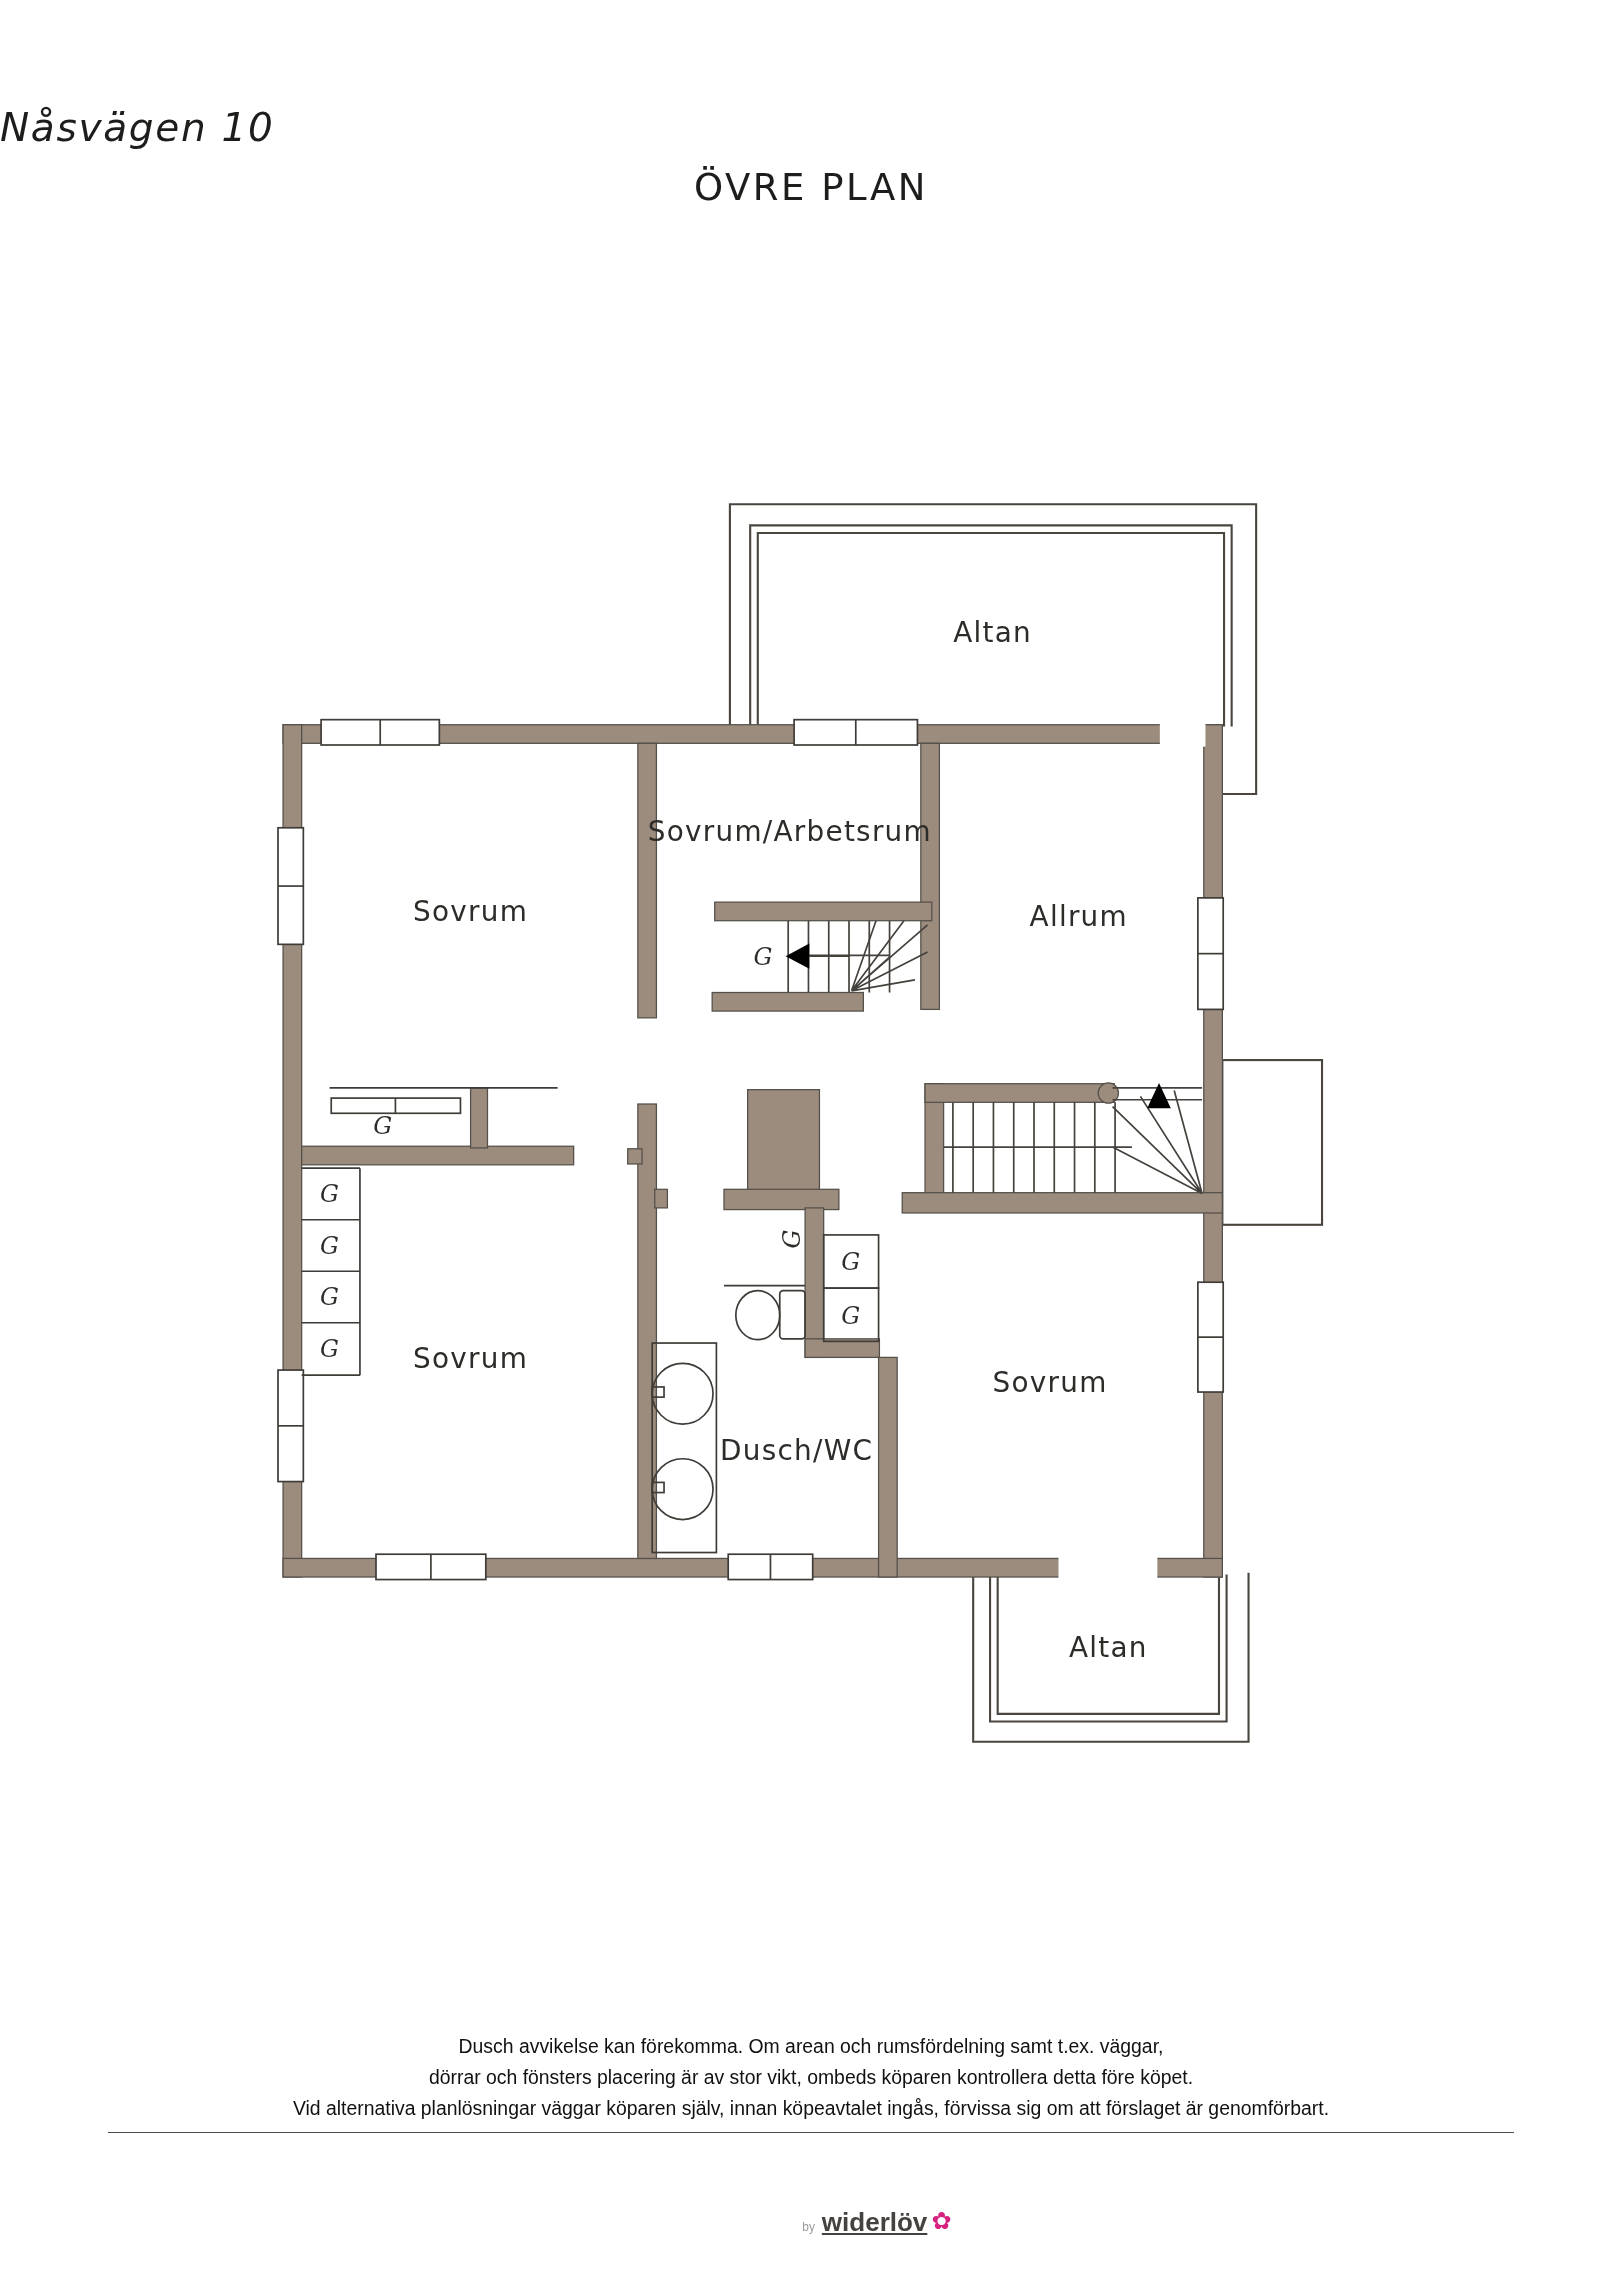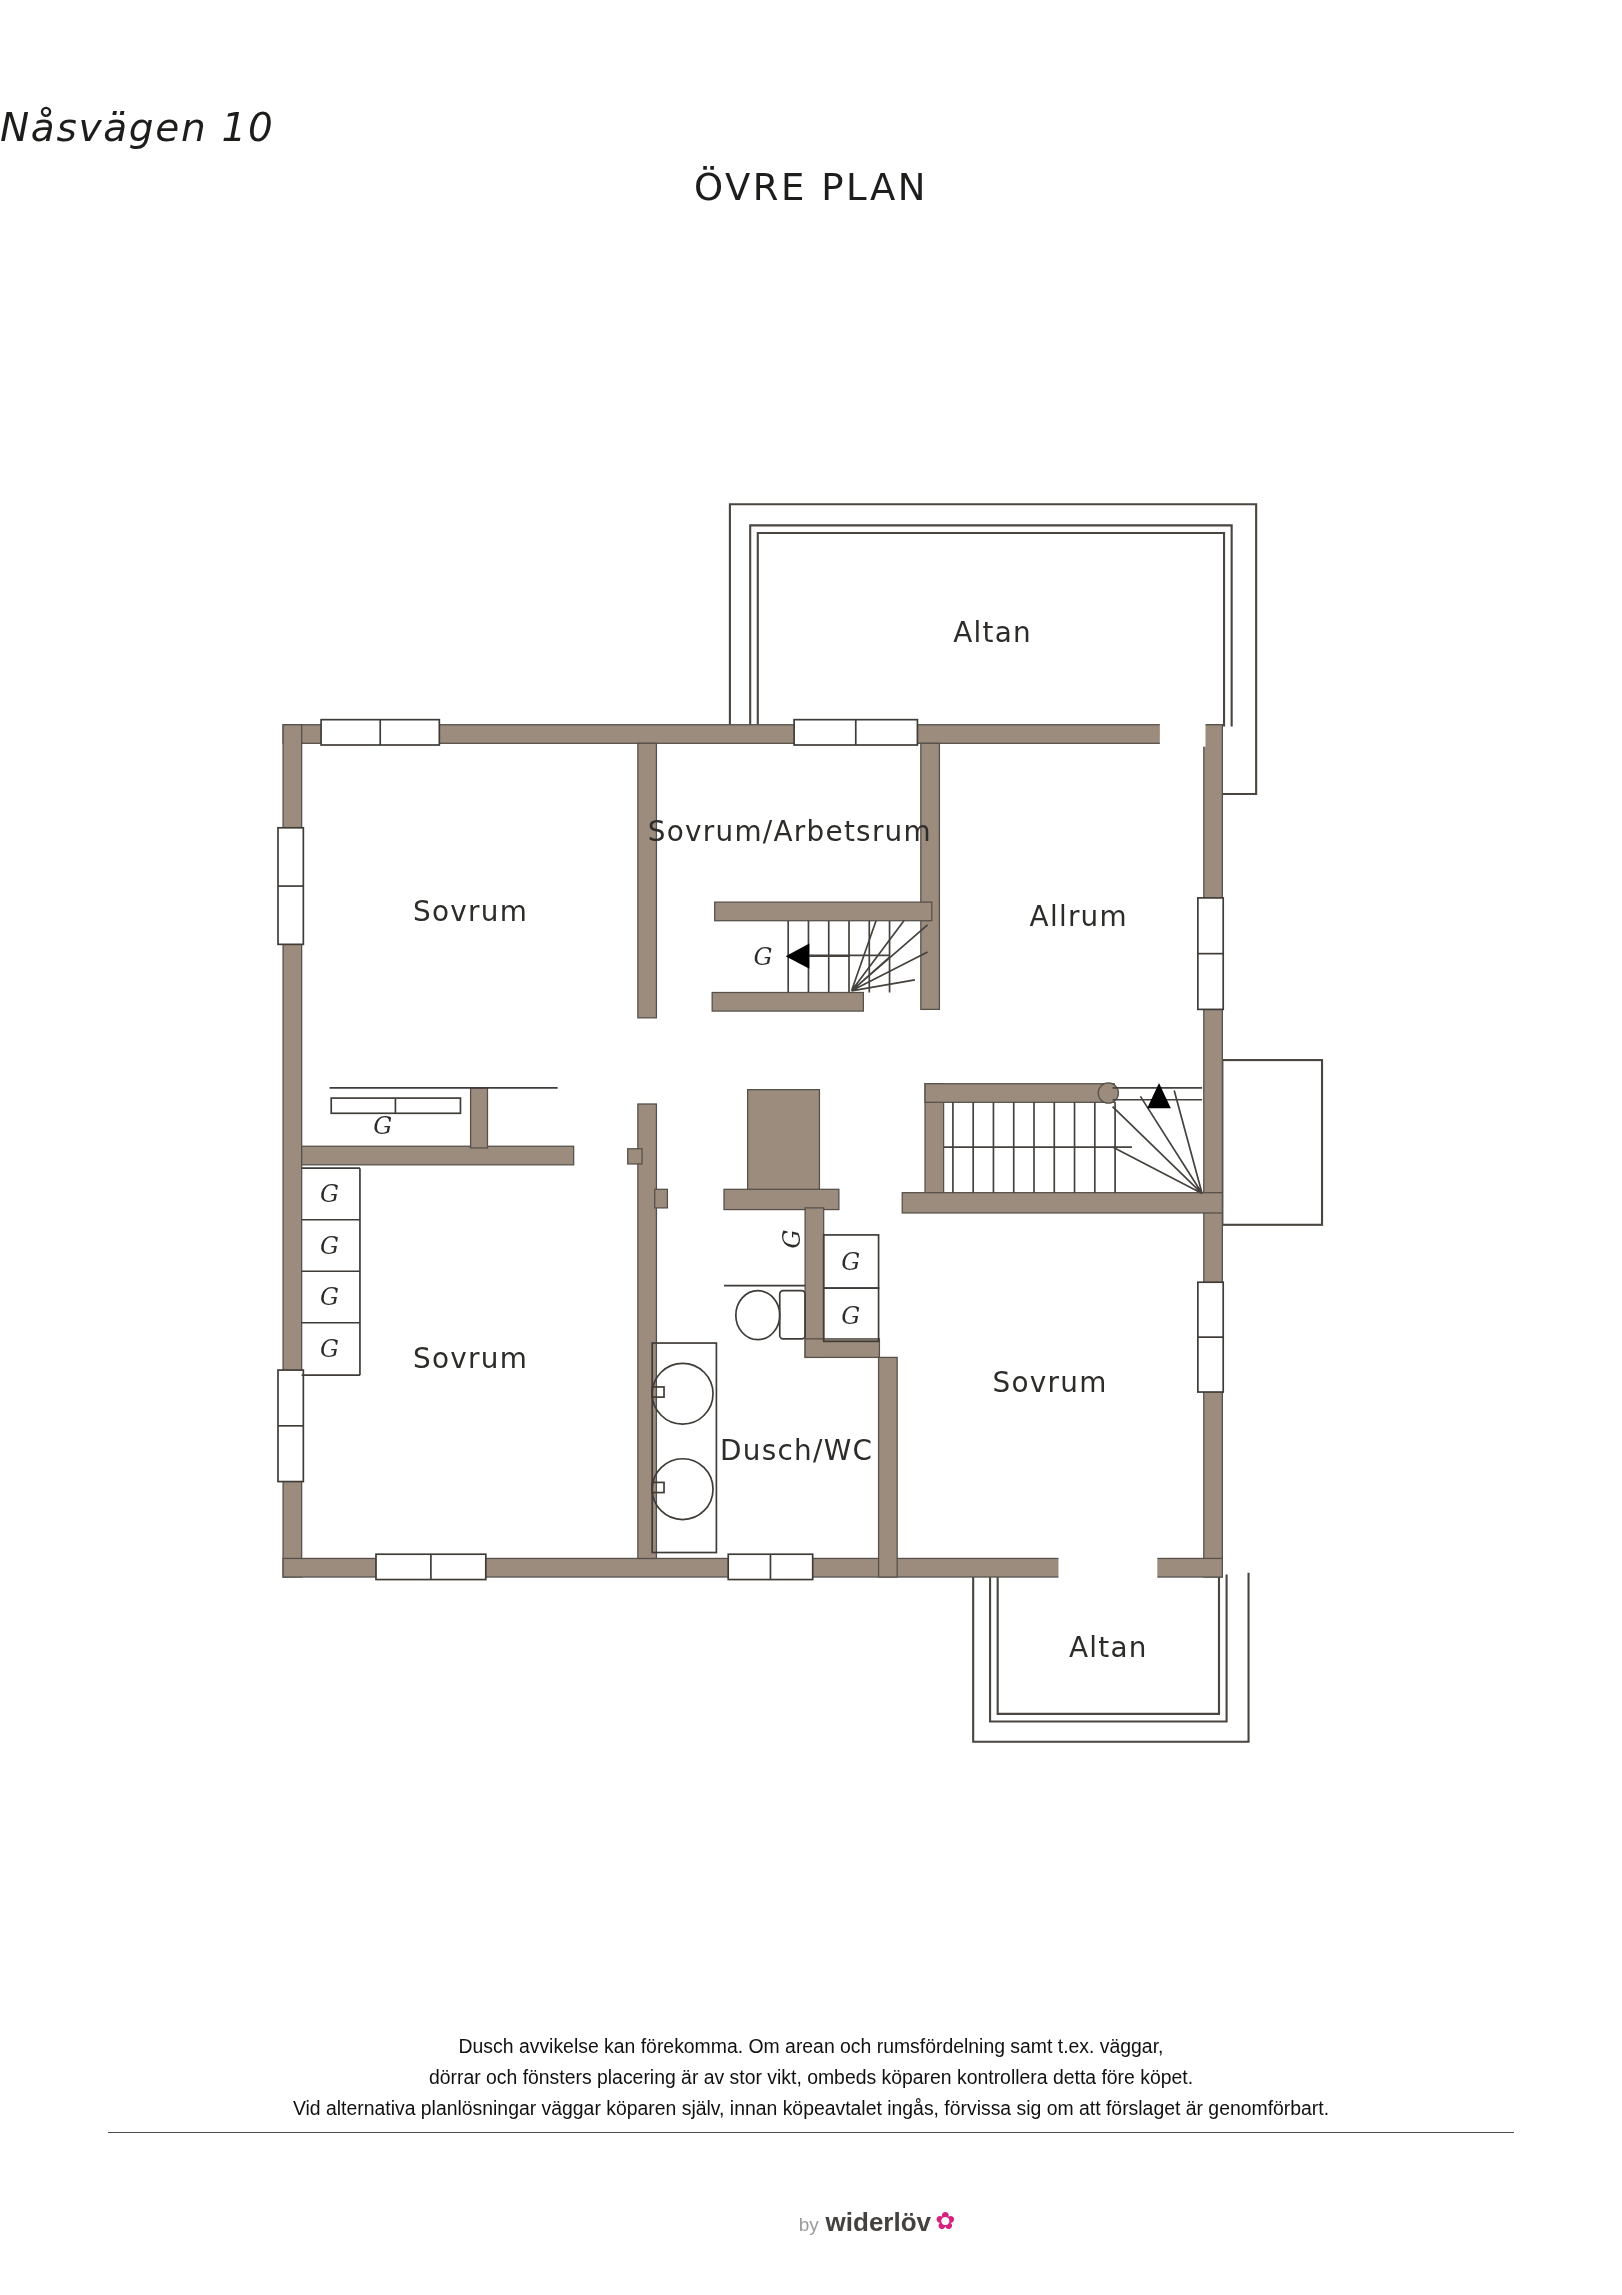--- a/index.html
+++ b/index.html
@@ -13,22 +13,22 @@
   .room-label{font-family:"DejaVu Sans",sans-serif;font-size:33px;fill:#2e2c29;letter-spacing:1.5px;}
   .g-label{font-family:"DejaVu Serif",serif;font-style:italic;font-size:28px;fill:#2e2c29;}
   .disclaimer{position:absolute;top:2031px;left:0;width:100%;text-align:center;
         font-family:"Liberation Sans",sans-serif;font-size:19.4px;line-height:31px;color:#111;}
   .divider{position:absolute;top:2132px;left:108px;width:1406px;border-top:1.7px solid #4c4c4c;}
   .brand{position:absolute;top:2153px;left:0;width:100%;text-align:center;
         font-family:"Liberation Serif",serif;font-weight:700;font-size:44px;
         letter-spacing:7.6px;color:#57504a;}
   .byline{position:absolute;top:2207px;left:50%;transform:translateX(calc(-50% + 66px));
         white-space:nowrap;font-family:"Liberation Sans",sans-serif;}
-  .byline .by{font-size:19px;color:#9b9b9b;margin-right:6.8px;}
-  .byline .widerlov{font-size:26px;font-weight:700;color:#45413e;letter-spacing:0px;}
+  .byline .by{font-size:12px;color:#9b9b9b;margin-right:6.8px;}
+  .byline .widerlov{font-size:26px;font-weight:700;color:#45413e;letter-spacing:0px;text-decoration:underline;}
   .byline .flower{font-size:24px;color:#d6217f;margin-left:4.2px;vertical-align:1.7px;}
 </style>
 </head>
 <body>
 
 <div class="page">
 
   <div class="title-line1">Nåsvägen 10</div>
   <div class="title-line2">ÖVRE PLAN</div>
 

